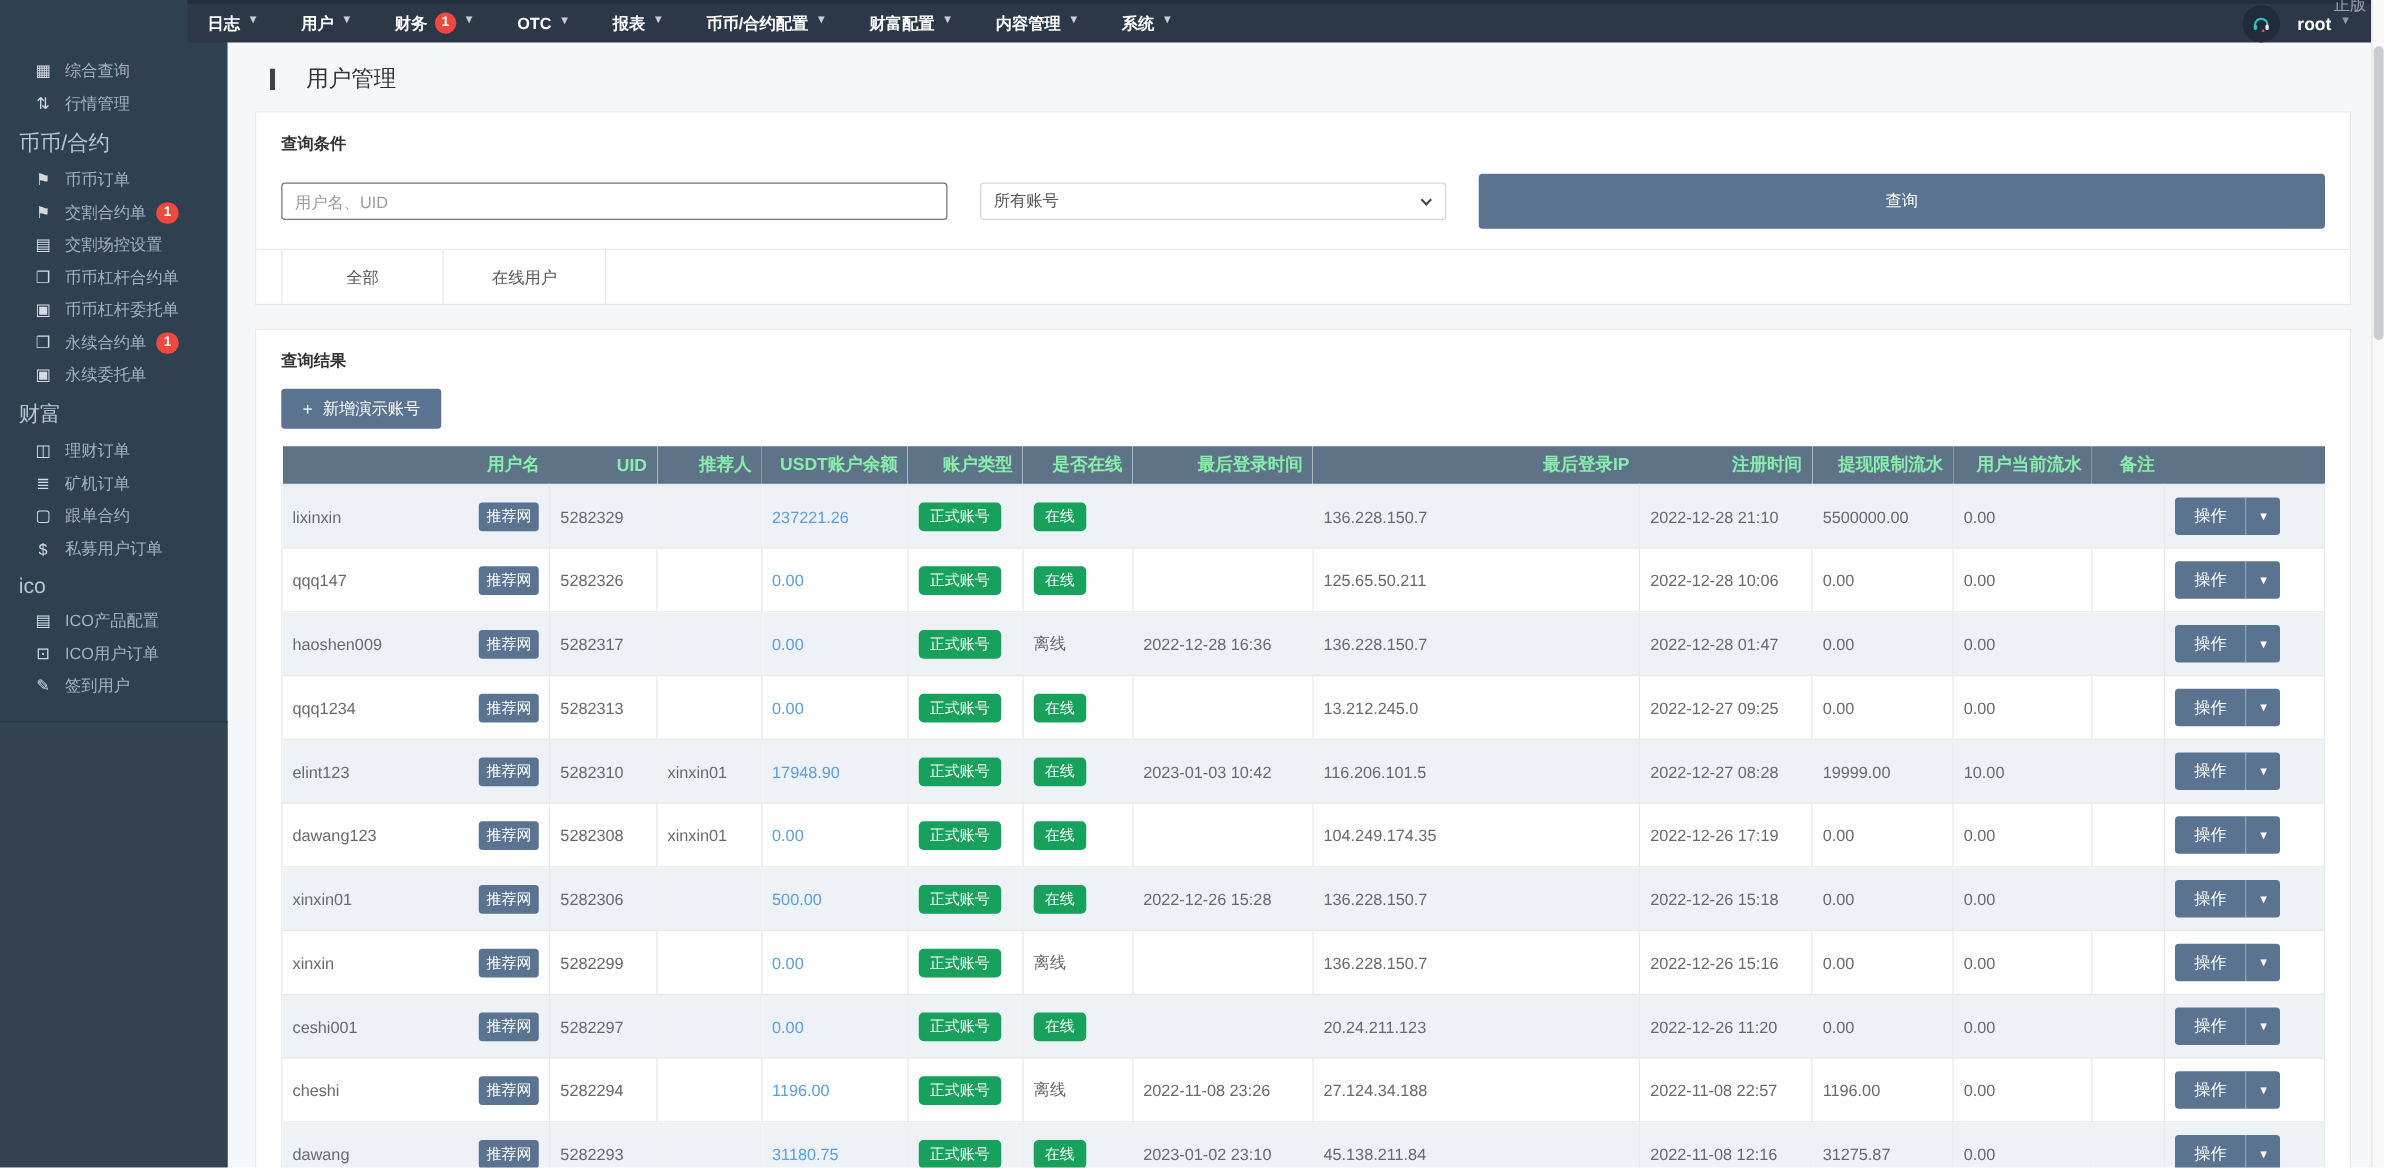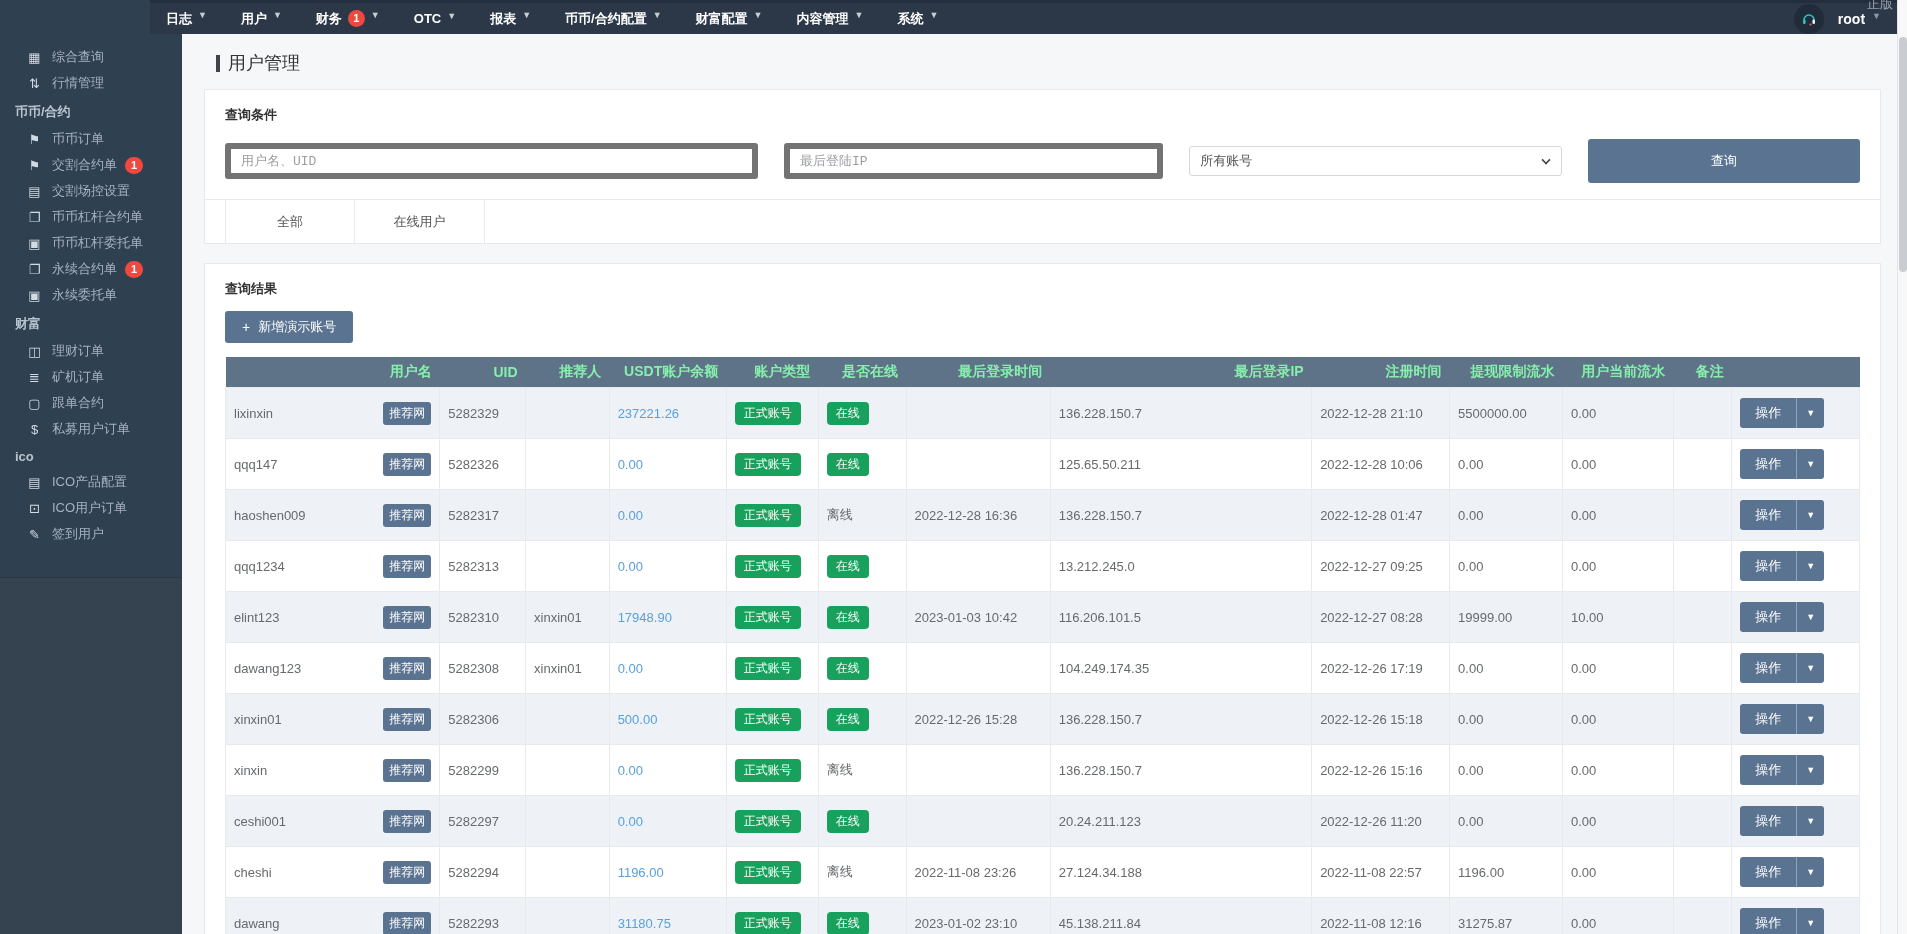--- a/index.html
+++ b/index.html
@@ -10,21 +10,21 @@
   }
   
   .sidebar { position:absolute; left:0; top:0; bottom:0; width:182px; background:#2f4050; z-index:2; }
   .sidebar::after { content:""; position:absolute; left:0; right:0; top:577px; bottom:0;
     background:#35424f; border-top:1px solid #283744; }
   .side-nav { padding-top:44px; position:relative; z-index:1; }
   .side-item { display:flex; align-items:center; padding:5px 10px 5px 26px; height:26px;
     color:#a7b1c2; cursor:pointer; white-space:nowrap; }
   .side-item .ico { width:17px; margin-right:9px; color:#d3dae2; font-size:13px; text-align:center; flex:0 0 17px; }
   .side-item .lbl { font-size:13px; }
-  .side-section { padding:7px 10px 5px 15px; color:#bac4cf; font-weight:bold; font-size:13px; }
+  .side-section { padding:7px 10px 5px 15px; color:#bac4cf; font-weight:normal; font-size:17px; }
   .side-badge { background:#f0483e; color:#fff; border-radius:9px; min-width:18px; height:17px;
     line-height:17px; font-size:11px; text-align:center; display:inline-block; padding:0 5px; margin-left:8px; font-weight:bold; }
   
   .topbar { position:absolute; left:150px; right:10px; top:0; height:34px; background:#2c3848;
     border-top:3px solid #232e3e; z-index:3; display:flex; align-items:center; }
   .top-menus { display:flex; align-items:center; padding-left:16px; gap:34px; }
   .top-menu { display:flex; align-items:flex-start; gap:6px; color:#fff; font-weight:bold; font-size:13px; cursor:pointer; white-space:nowrap; }
   .top-menu .caret { color:rgba(255,255,255,.75); font-size:9px; }
   .nav-badge { background:#f0483e; color:#fff; border-radius:50%; min-width:17px; height:17px;
     line-height:17px; font-size:11px; text-align:center; display:inline-block; padding:0 3px; }
@@ -33,30 +33,30 @@
     align-items:center; justify-content:center; cursor:pointer; }
   .user-box { display:flex; align-items:flex-start; gap:7px; color:#fff; font-weight:bold; font-size:14px; cursor:pointer; }
   .user-box .caret { color:#8d9aab; font-size:9px; }
   .watermark { position:absolute; top:-5px; right:14px; color:#9ba1ab; font-size:13px; z-index:9; }
   
   .scroll-strip { position:absolute; right:0; top:0; bottom:0; width:10px; background:#f8f8f8;
     border-left:1px solid #e4e4e4; z-index:5; }
   .scroll-thumb { position:absolute; left:1px; width:8px; top:37px; height:235px; background:#c9ccd1; border-radius:4px; }
   
   .content { position:absolute; left:182px; right:10px; top:34px; bottom:0; overflow:hidden; padding:0 16px 0 22px; }
-  .page-title-row { display:flex; align-items:center; gap:8px; padding:17px 0 14px 12px; }
+  .page-title-row { display:flex; align-items:center; gap:25px; padding:17px 0 14px 12px; }
   .title-bar-mark { width:4px; height:17px; background:#3f4348; }
   .page-title { font-size:18px; color:#333; font-weight:400; }
   .panel { background:#fff; border:1px solid #e7eaec; }
   .panel-title { font-weight:bold; font-size:13px; color:#333; }
   
   .query-panel { padding:16px 20px 0 20px; margin-bottom:19px; }
   .query-form { display:flex; align-items:center; justify-content:space-between; margin-top:15px; gap:26px; }
-  .q-input { height:30px; border:6px solid #737373; border-radius:3px; padding:12px 10px; font-size:13px;
-    color:#555; outline:none; font-family:Liberation Mono, monospace; }
+  .q-input { height:30px; border:1px solid #737373; border-radius:3px; padding:12px 10px; font-size:13px;
+    color:#555; outline:none; font-family:Liberation Sans, sans-serif; }
   .q-input::placeholder { color:#9a9da0; }
   .input-username { flex:0 0 32.6%; }
   .input-ip { flex:0 0 23.2%; }
   .select-box { flex:0 0 22.8%; height:30px; border:1px solid #d5d7da; border-radius:3px; background:#fff;
     display:flex; align-items:center; padding:0 10px; position:relative; cursor:pointer; color:#555; }
   .select-box .chev { position:absolute; right:11px; top:9px; width:8px; height:8px;
     border-right:2px solid #444; border-bottom:2px solid #444; transform:rotate(45deg) scale(.8,.8); }
   .btn { background:#5a7391; color:#fff; border:none; border-radius:3px; font-size:13px;
     font-family:inherit; cursor:pointer; }
   .search-btn { flex:1 1 auto; height:44px; }
@@ -221,21 +221,20 @@
 
   <div class="page-title-row">
     <span class="title-bar-mark"></span>
     <span class="page-title">用户管理</span>
   </div>
 
   <div class="panel query-panel">
     <div class="panel-title">查询条件</div>
     <div class="query-form">
       <input class="q-input input-username" type="text" placeholder="用户名、UID" style="">
-      <input class="q-input input-ip" type="text" placeholder="最后登陆IP" style="">
       <div class="select-box">
         <span>所有账号</span>
         <span class="chev"></span>
       </div>
       <button class="btn search-btn">查询</button>
     </div>
     <div class="tab-bar">
       <div class="tab">全部</div>
       <div class="tab">在线用户</div>
     </div>

